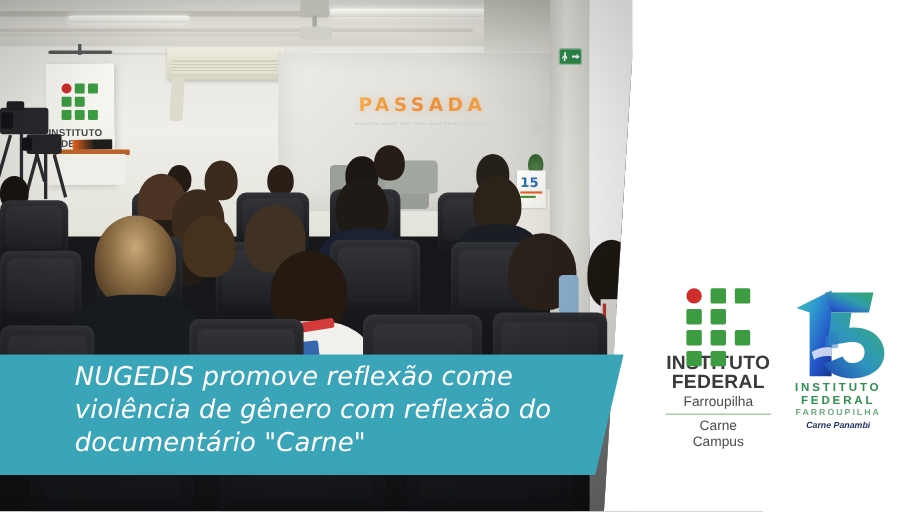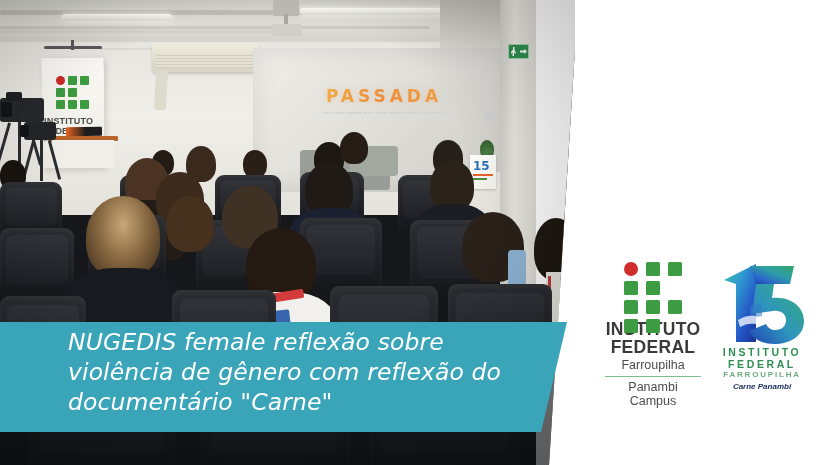--- a/index.html
+++ b/index.html
@@ -305,21 +305,21 @@
     <div class="chair" style="left:28px;top:356px;width:148px;height:120px;"></div>
     <div class="chair" style="left:200px;top:352px;width:150px;height:124px;"></div>
     <div class="chair" style="left:370px;top:350px;width:150px;height:126px;"></div>
 
     <div class="ph-layer darkfloor" style="opacity:.55;"></div>
     <div class="ph-layer vign"></div>
   </div>
 
   <div class="title-band"></div>
   <div class="title-text">
-    <div>NUGEDIS female reflexão sobre</div>
+    <div>NUGEDIS promove reflexão come</div>
     <div>violência de gênero com reflexão do</div>
     <div>documentário "Carne"</div>
   </div>
 
   <div class="logos">
 
     <div class="if-logo">
       <div class="if-grid">
         <div class="if-dot" style="left:0px;top:0px;"></div>
         <div class="if-cell" style="left:22px;top:0px;"></div>
@@ -329,21 +329,21 @@
         <div class="if-cell" style="left:0px;top:38px;"></div>
         <div class="if-cell" style="left:22px;top:38px;"></div>
         <div class="if-cell" style="left:44px;top:38px;"></div>
         <div class="if-cell" style="left:0px;top:57px;"></div>
         <div class="if-cell" style="left:22px;top:57px;"></div>
       </div>
       <div class="if-n1">INSTITUTO</div>
       <div class="if-n2">FEDERAL</div>
       <div class="if-n3">Farroupilha</div>
       <div class="if-rule"></div>
-      <div class="if-n4">Panambi</div>
+      <div class="if-n4">Carne</div>
       <div class="if-n5">Campus</div>
     </div>
 
     <div class="an-logo">
       <div class="an-mark">
         <svg width="92" height="88" viewBox="0 0 92 88">
           <defs>
             <linearGradient id="g1" x1="0" y1="0" x2="1" y2="1">
               <stop offset="0%" stop-color="#3bbfa8"></stop>
               <stop offset="35%" stop-color="#2f9bd0"></stop>

